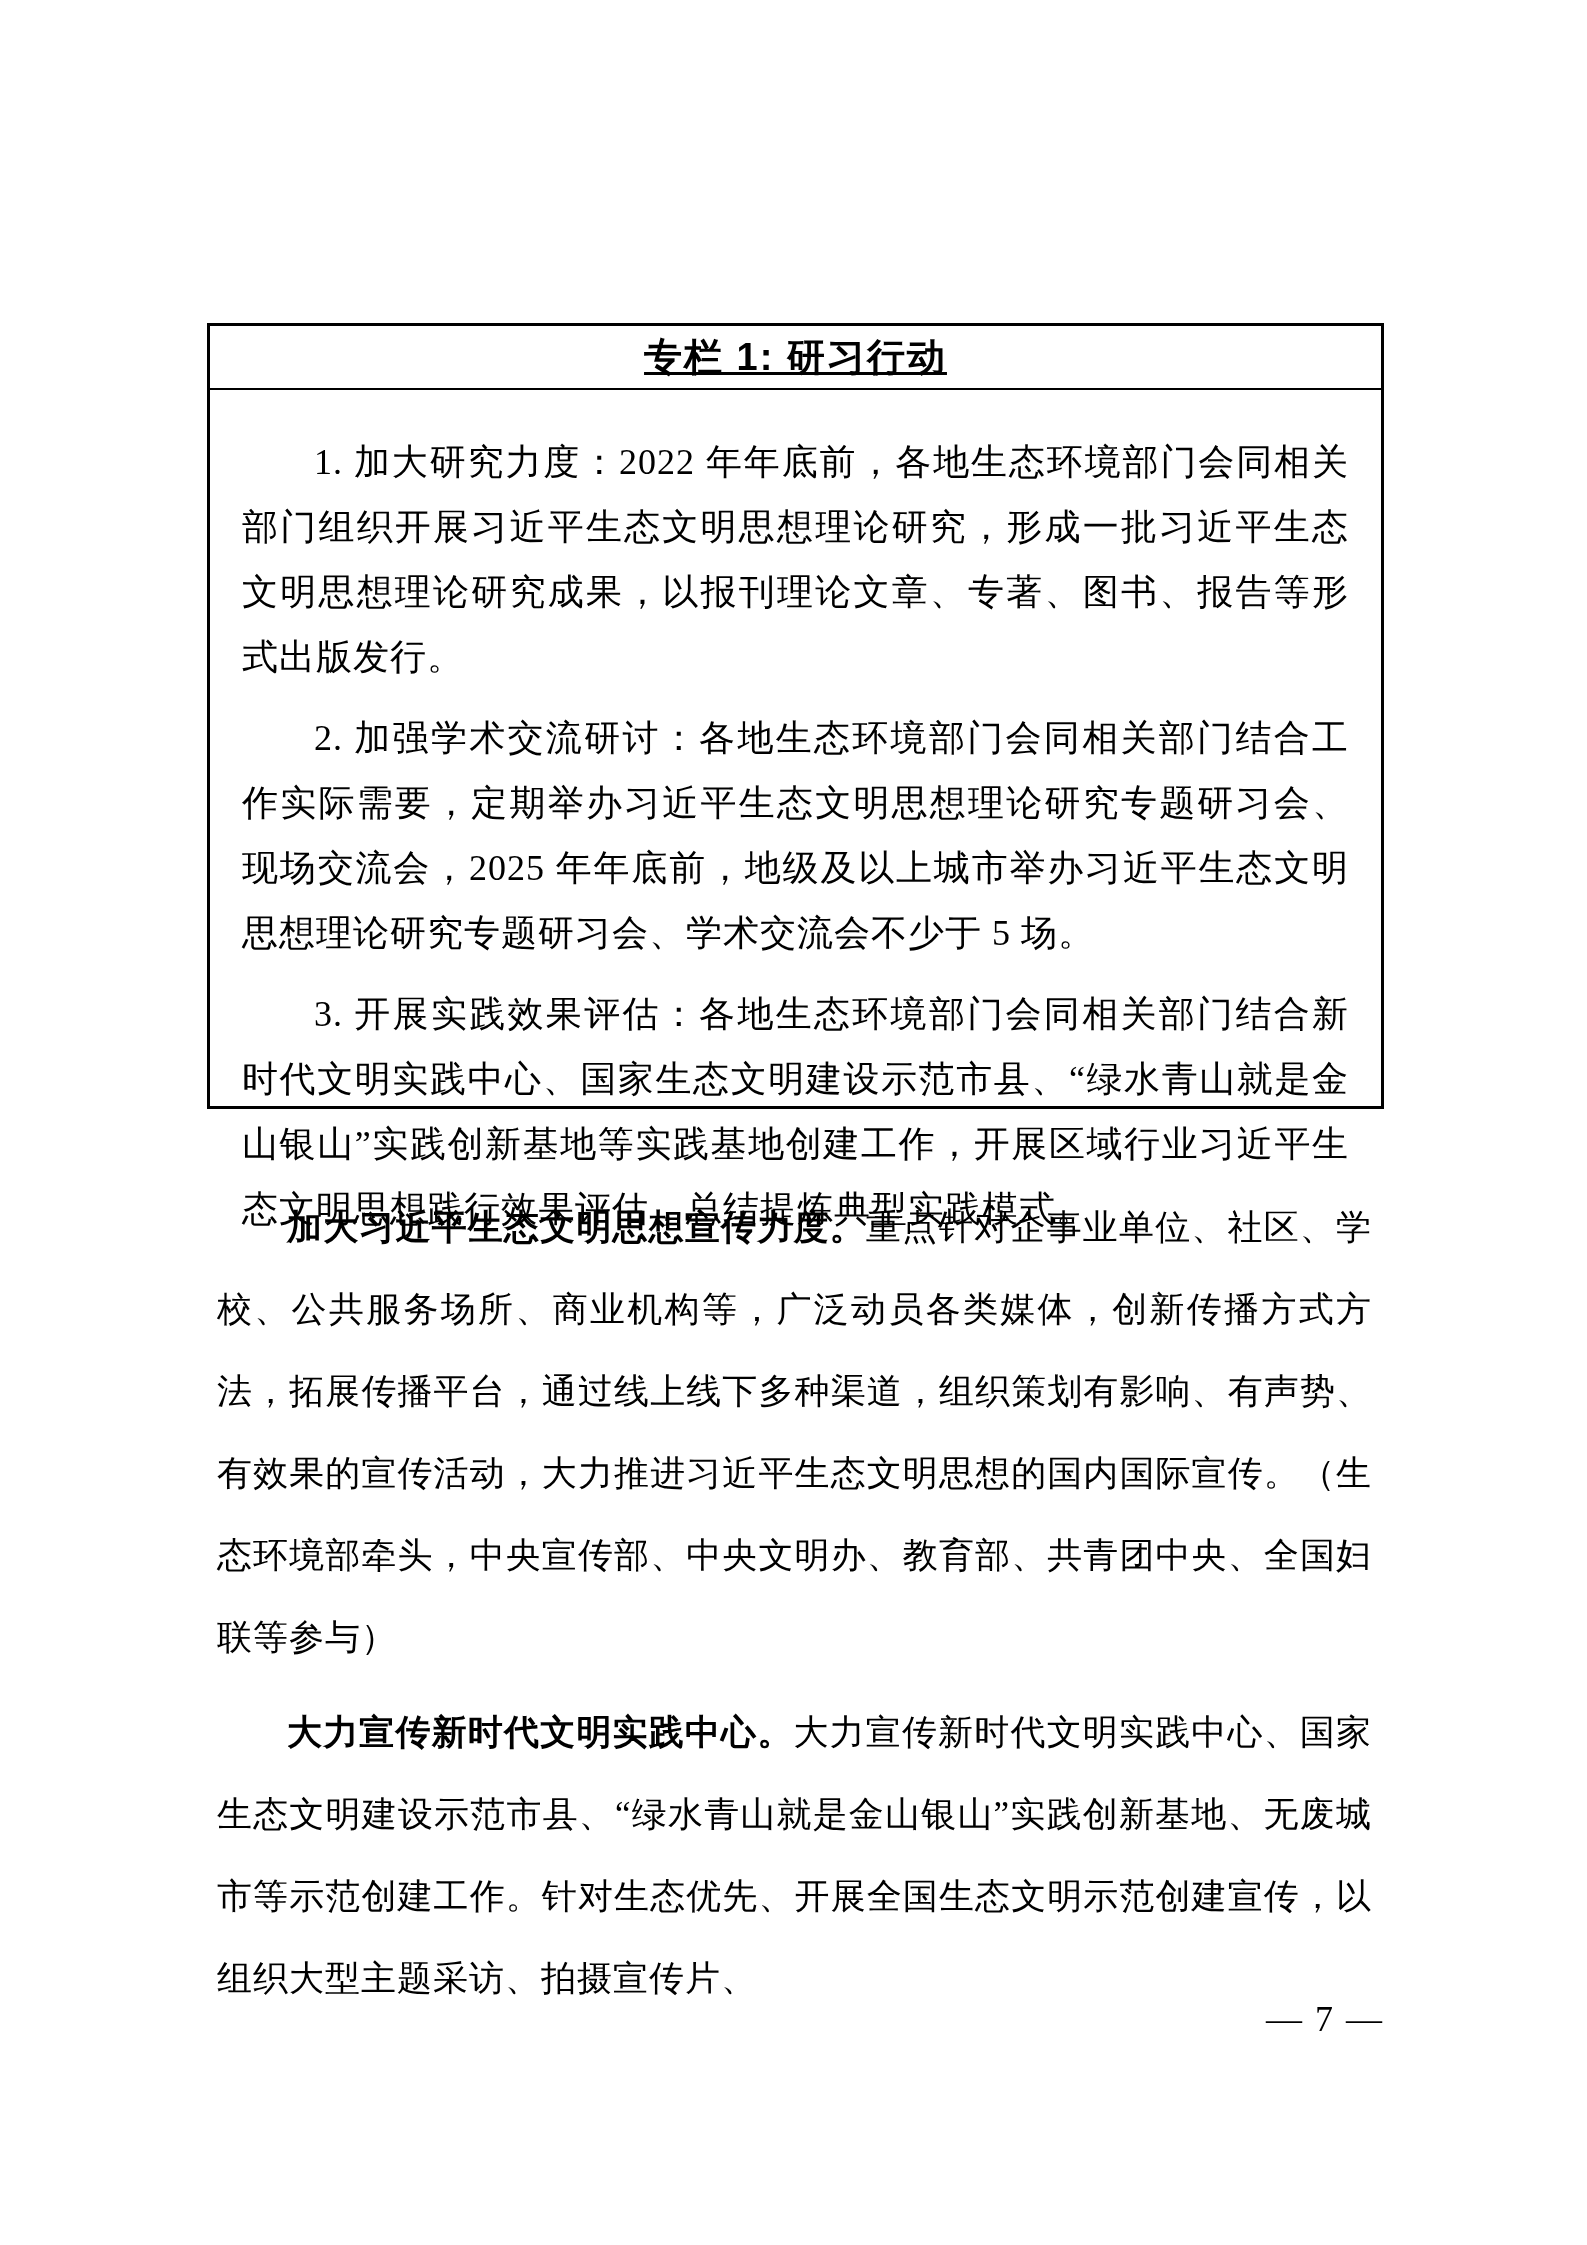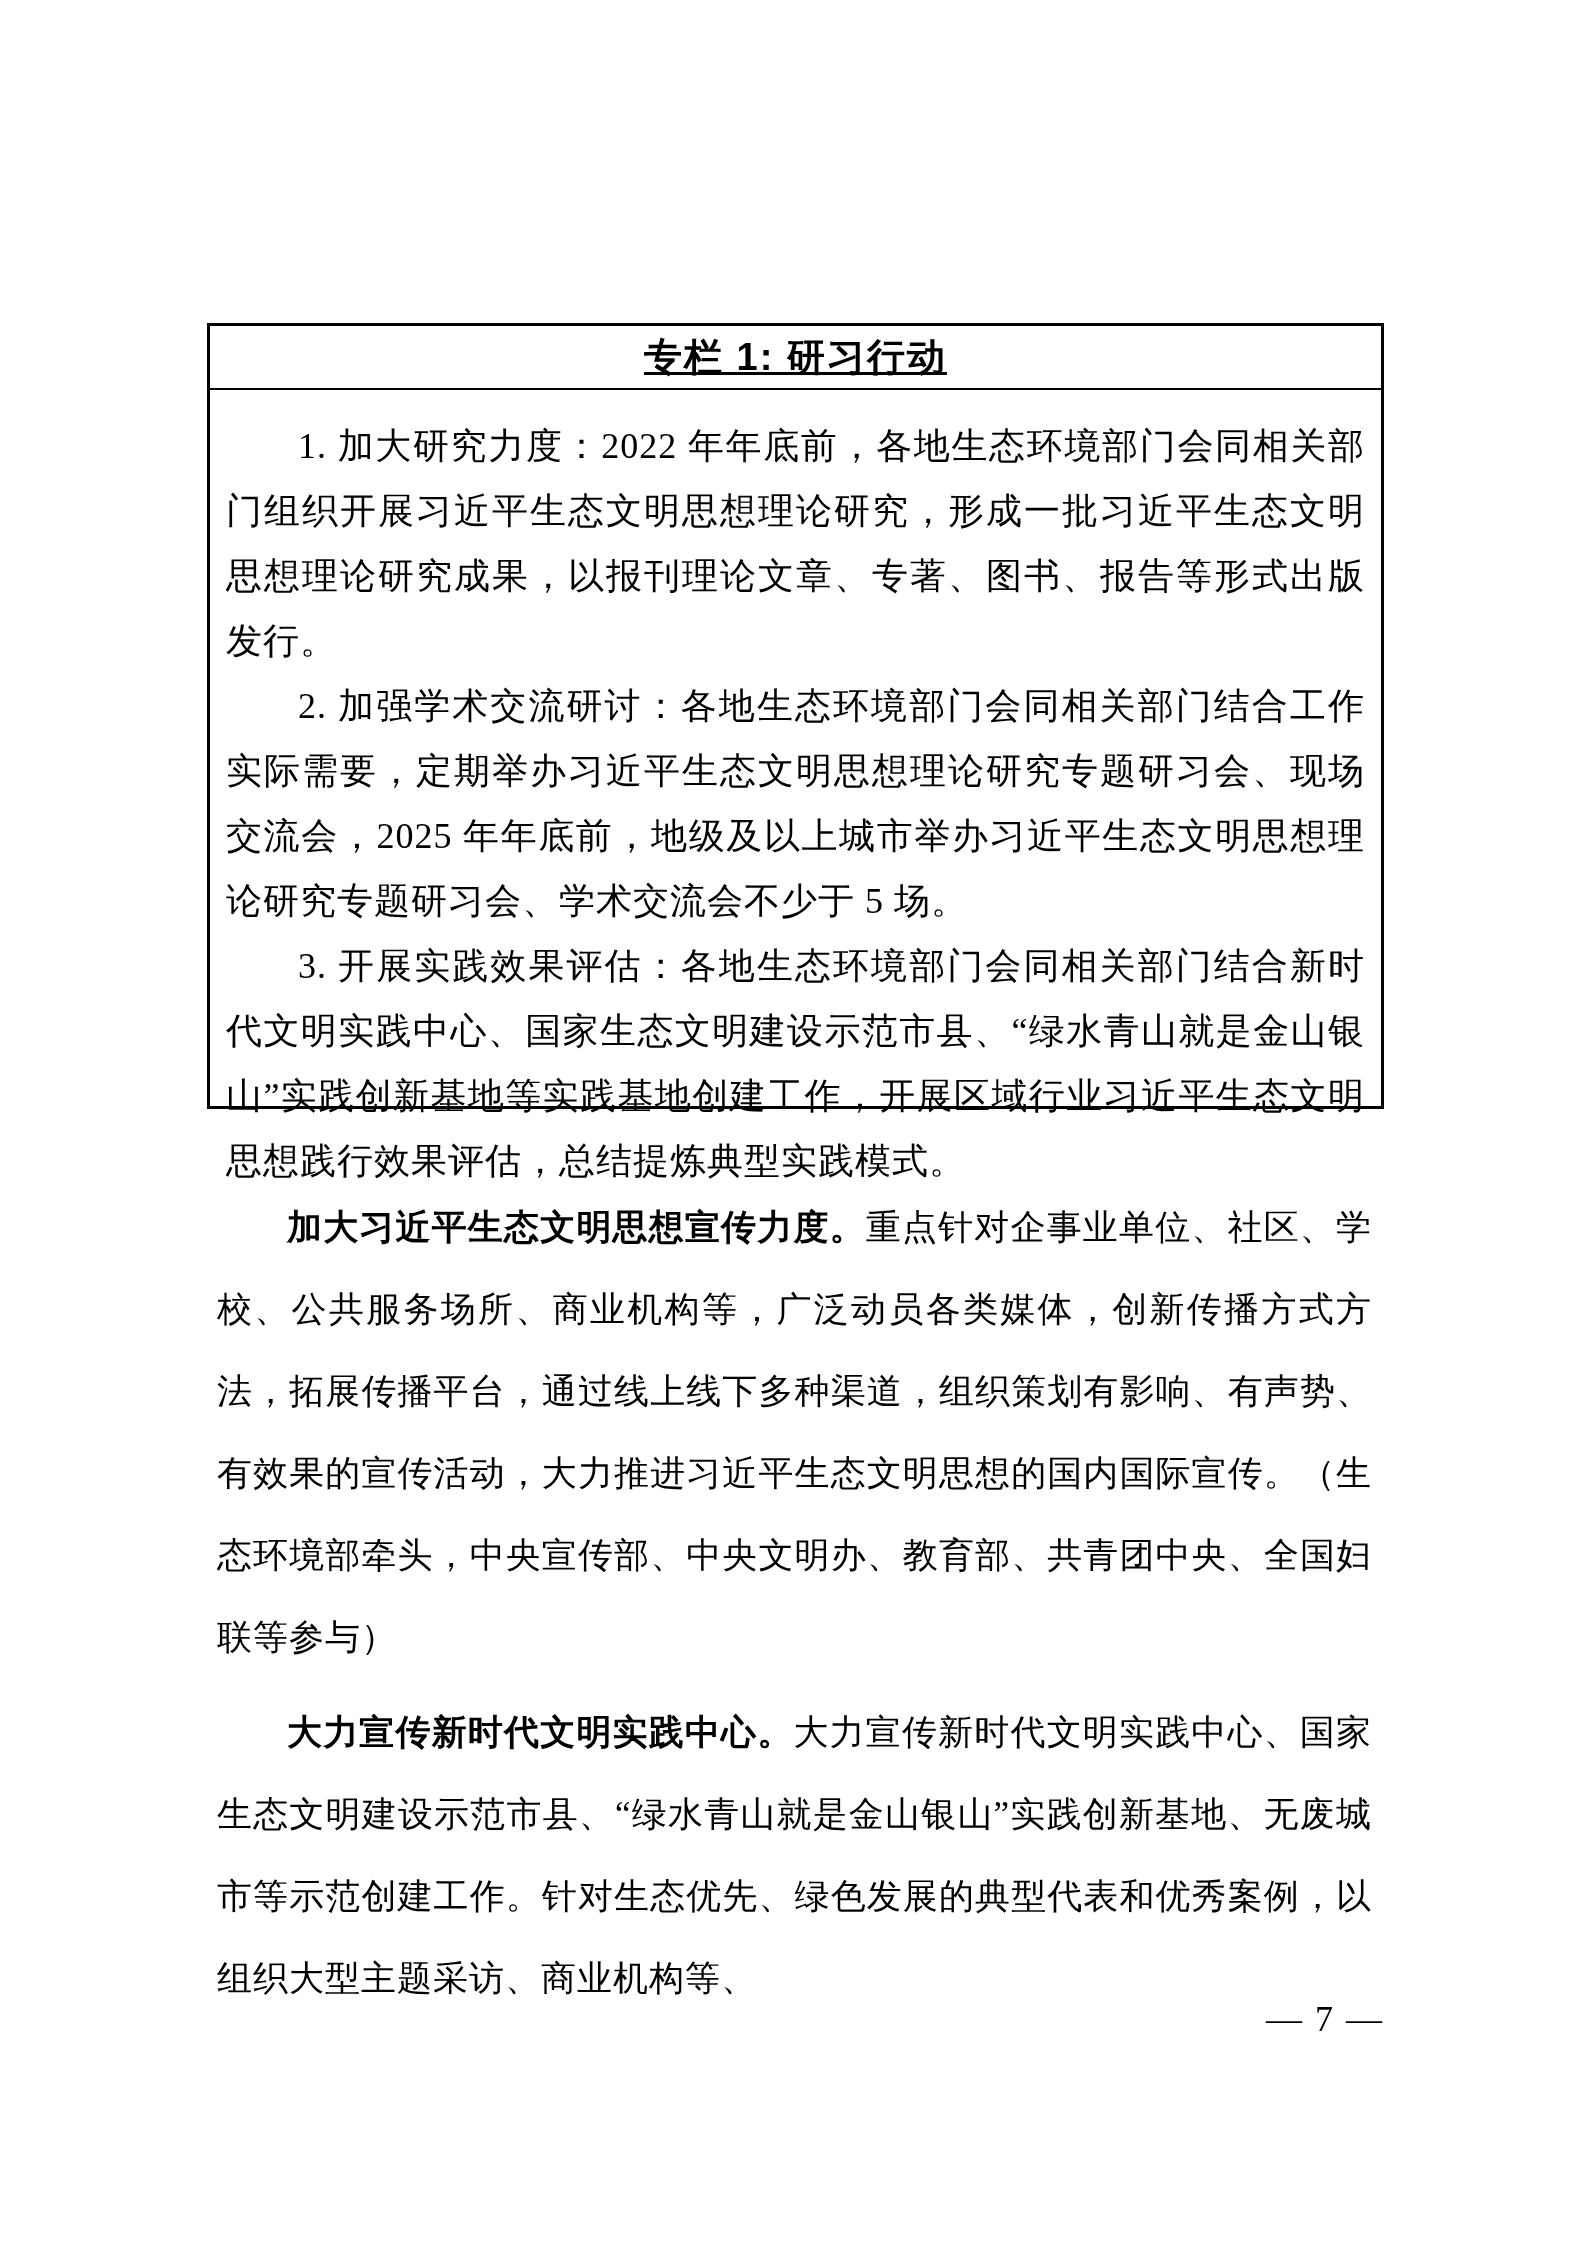--- a/index.html
+++ b/index.html
@@ -38,21 +38,21 @@
     font-weight: bold;
     font-size: 38px;
     letter-spacing: 2px;
     white-space: nowrap;
     text-decoration: underline;
   }
   .panel-body {
     padding: 24px 16px 0 16px;
   }
   .panel-item {
-    margin: 0;
+    margin: 16px;
     text-indent: 2em;
     font-size: 36px;
     line-height: 65px;
     letter-spacing: 1px;
     text-align: justify;
     text-justify: inter-ideograph;
   }
   .doc-body {
     position: absolute;
     left: 205px;
@@ -95,19 +95,19 @@
       <p class="panel-item">2. 加强学术交流研讨：各地生态环境部门会同相关部门结合工作实际需要，定期举办习近平生态文明思想理论研究专题研习会、现场交流会，2025 年年底前，地级及以上城市举办习近平生态文明思想理论研究专题研习会、学术交流会不少于 5 场。</p>
       <p class="panel-item">3. 开展实践效果评估：各地生态环境部门会同相关部门结合新时代文明实践中心、国家生态文明建设示范市县、“绿水青山就是金山银山”实践创新基地等实践基地创建工作，开展区域行业习近平生态文明思想践行效果评估，总结提炼典型实践模式。</p>
     </div>
   </div>
 
   <div class="doc-body">
     <p class="doc-para">
       <span class="para-lead">加大习近平生态文明思想宣传力度。</span><span>重点针对企事业单位、社区、学校、公共服务场所、商业机构等，广泛动员各类媒体，创新传播方式方法，拓展传播平台，通过线上线下多种渠道，组织策划有影响、有声势、有效果的宣传活动，大力推进习近平生态文明思想的国内国际宣传。（生态环境部牵头，中央宣传部、中央文明办、教育部、共青团中央、全国妇联等参与）</span>
     </p>
     <p class="doc-para">
-      <span class="para-lead">大力宣传新时代文明实践中心。</span><span>大力宣传新时代文明实践中心、国家生态文明建设示范市县、“绿水青山就是金山银山”实践创新基地、无废城市等示范创建工作。针对生态优先、绿色发展的典型代表和优秀案例，以组织大型主题采访、商业机构等、</span>
+      <span class="para-lead">大力宣传新时代文明实践中心。</span><span>大力宣传新时代文明实践中心、国家生态文明建设示范市县、“绿水青山就是金山银山”实践创新基地、无废城市等示范创建工作。针对生态优先、开展全国生态文明示范创建宣传，以组织大型主题采访、拍摄宣传片、</span>
     </p>
   </div>
 
   <div class="page-number">— 7 —</div>
 
 </div>
 
 </body></html>

